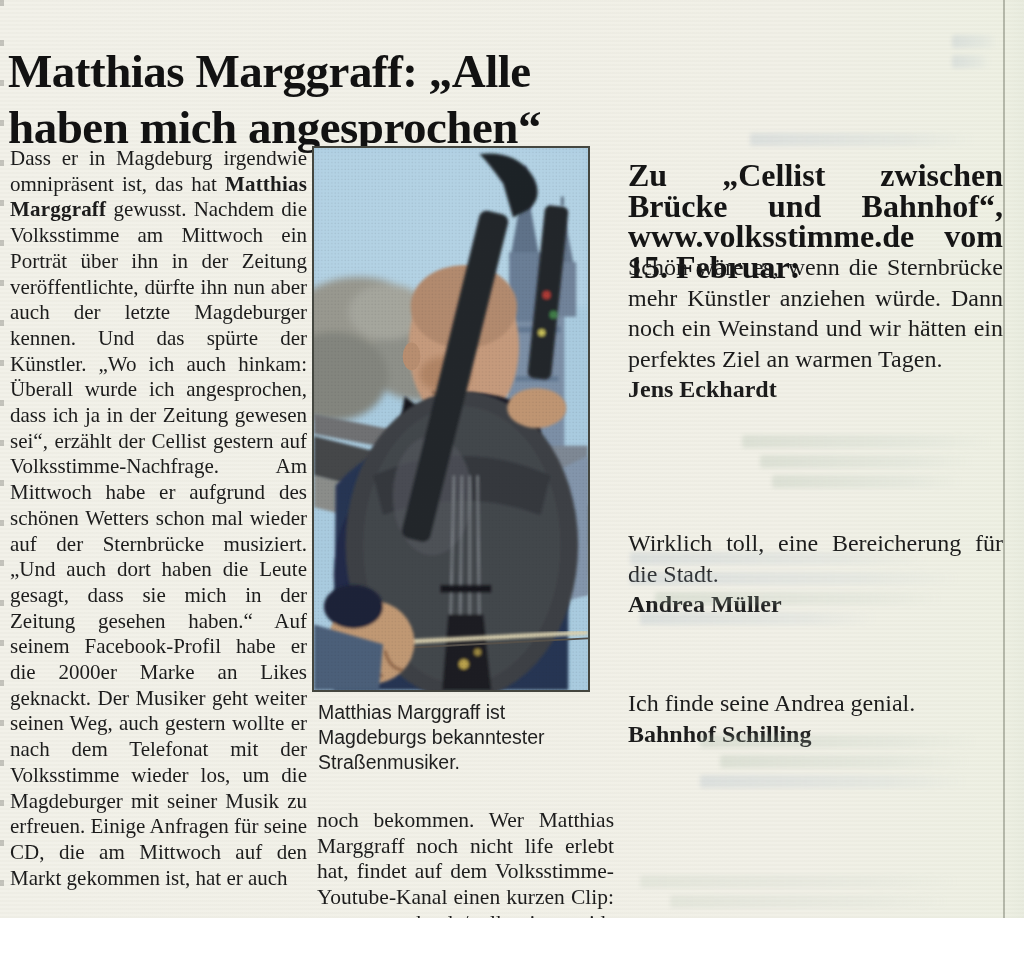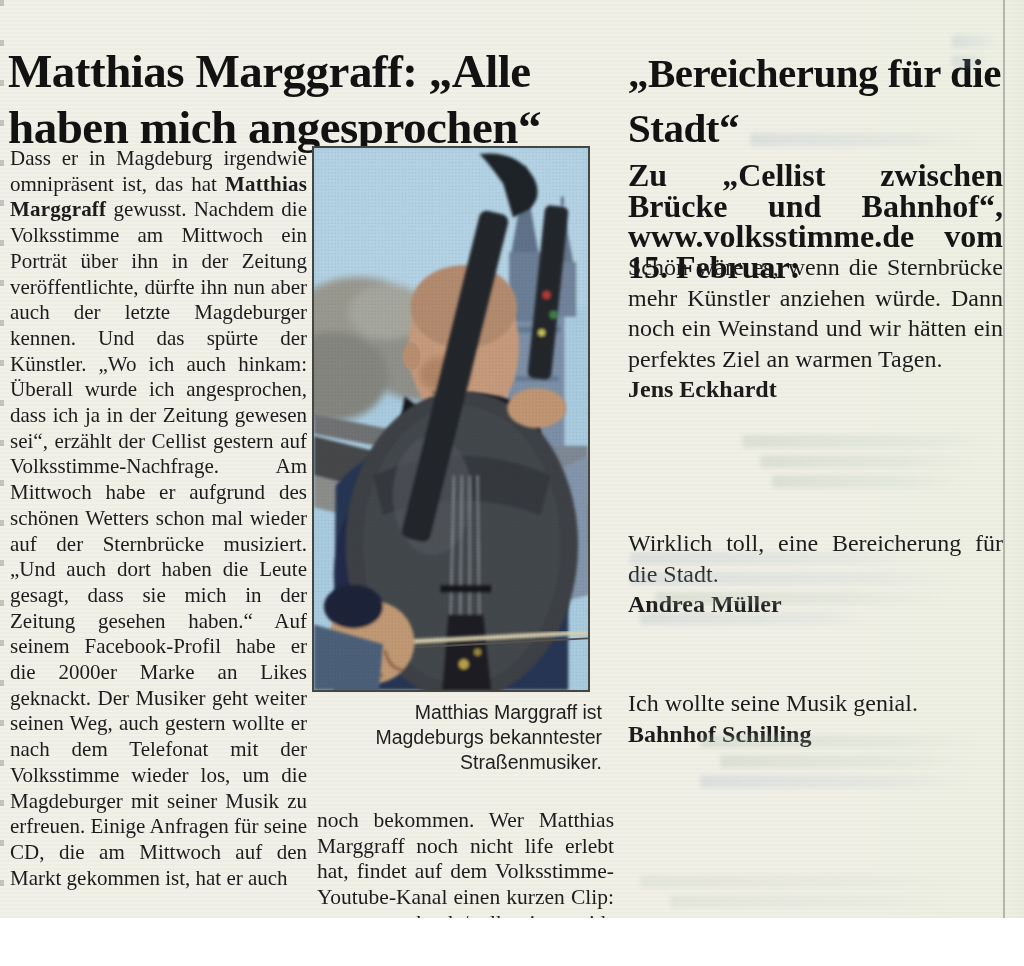--- a/index.html
+++ b/index.html
@@ -34,21 +34,21 @@
   .col1 b,.col2-cont b{letter-spacing:0.2px;}
   
   .photo{
     position:absolute;left:312px;top:146px;width:278px;height:546px;
     border:2px solid #44463f;background:#a9cbdf;box-sizing:border-box;
   }
   .photo svg{display:block;width:100%;height:100%;}
   .caption{
     position:absolute;left:318px;top:700px;width:284px;
     font-family:"Liberation Sans", sans-serif;
-    font-size:19.5px;line-height:25px;color:#1f1f1f;text-align:right;
+    font-size:19.5px;line-height:25px;color:#1f1f1f;text-align:left;
   }
   
   .intro{
     position:absolute;left:628px;top:160px;width:375px;
     font-weight:bold;font-size:32px;line-height:30.5px;text-align:justify;color:#151515;
   }
   .letter{position:absolute;left:628px;width:375px;font-size:24px;line-height:30.5px;text-align:justify;}
   .letter .author{font-weight:bold;text-align:left;margin-top:0px;}
   .l1{top:252px;} .l2{top:528px;} .l3{top:688px;} .l4{top:828px;}
   
@@ -180,34 +180,33 @@
       <ellipse cx="226" cy="262" rx="30" ry="20" fill="#bf9572" filter="url(#b1)"></ellipse>
 
       <rect x="0" y="0" width="278" height="546" fill="url(#dots)"></rect>
     </svg>
   </figure>
 
   <figcaption class="caption">Matthias Marggraff ist Magdeburgs bekanntester Straßenmusiker.</figcaption>
 
   <div class="col2-cont">noch bekommen. Wer Matthias Marggraff noch nicht life erlebt hat, findet auf dem Volksstimme-Youtube-Kanal einen kurzen Clip: www.youtube.de/volksstimmevideo (cb).</div>
 
-  <h2 class="hl-right">„Bereicherung für die Stadt“</h2>
 
   <div class="intro">Zu „Cellist zwischen Brücke und Bahnhof“, www.volksstimme.de vom 15. Februar:</div>
 
   <div class="letter l2">
     <div>Wirklich toll, eine Bereicherung für die Stadt.</div>
     <div class="author">Andrea Müller</div>
   </div>
   <div class="letter l1">
     <div>Schön wäre es, wenn die Sternbrücke mehr Künstler anziehen würde. Dann noch ein Weinstand und wir hätten ein perfektes Ziel an warmen Tagen.</div>
     <div class="author">Jens Eckhardt</div>
   </div>
   <div class="letter l3">
-    <div>Ich wollte seine Musik genial.</div>
+    <div>Ich finde seine Andrea genial.</div>
     <div class="author">Bahnhof Schilling</div>
   </div>
 
   <div class="ghost" style="left:952px;top:28px;width:50px;">
     <div class="bar gb-blue" style="width:46px"></div>
       <div class="bar gb-blue" style="width:38px"></div>
   </div>
   <div class="ghost" style="left:750px;top:126px;width:240px;">
     <div class="bar gb-blue" style="width:225px"></div>
   </div>

